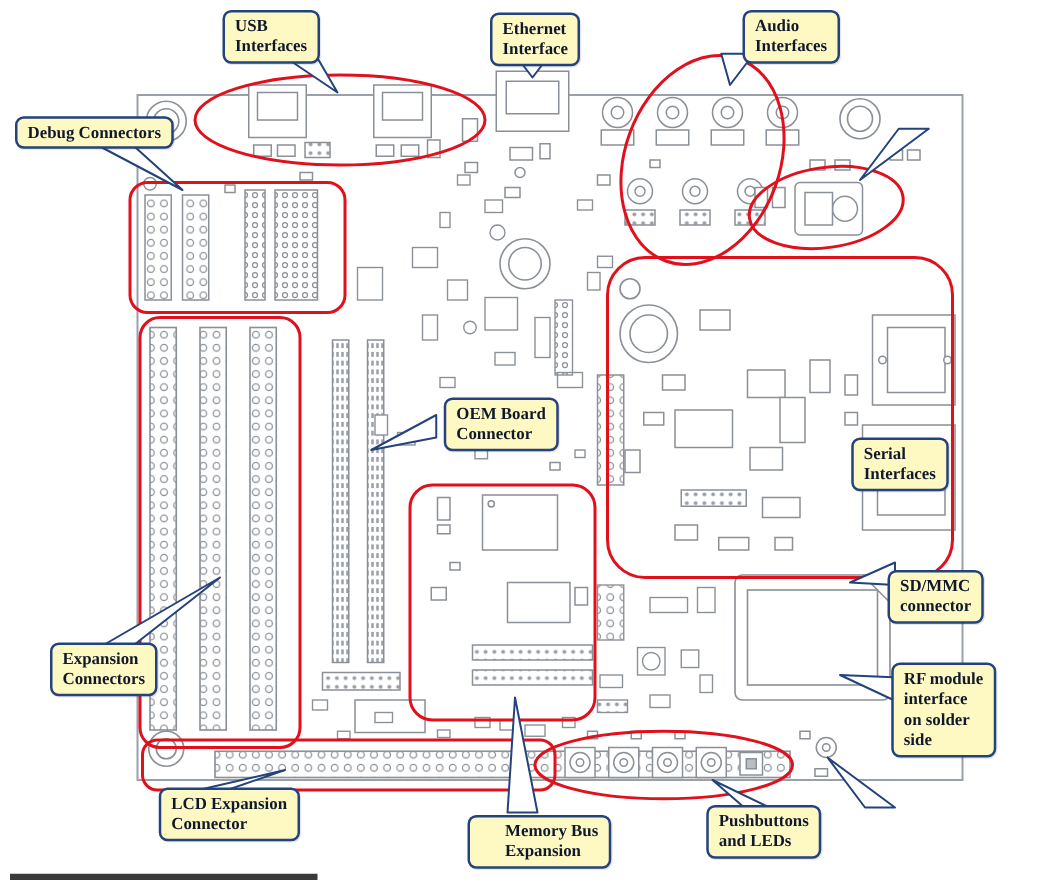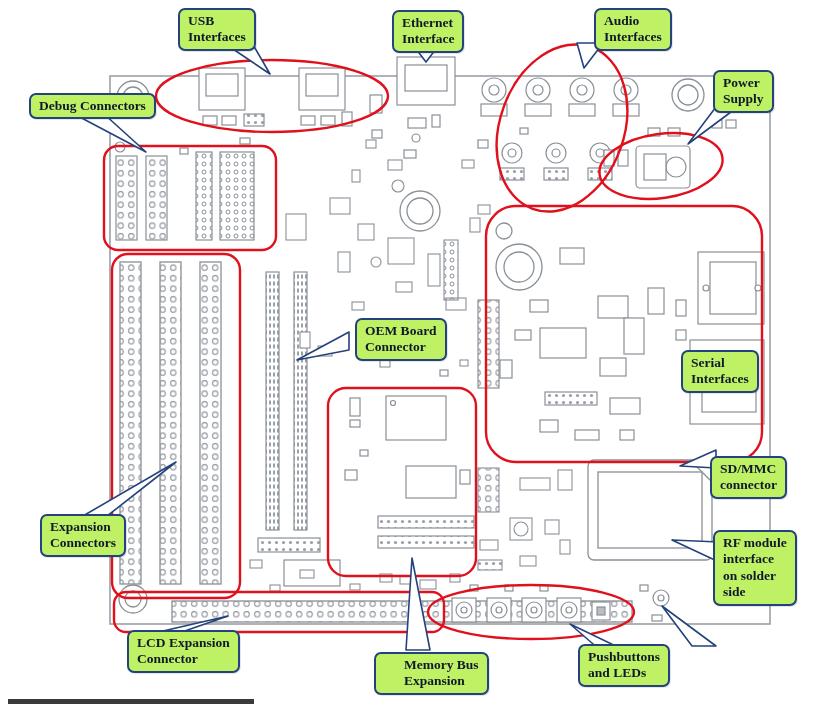--- a/index.html
+++ b/index.html
@@ -2,39 +2,39 @@
 <html><head>
 <meta charset="utf-8">
 <style>
   html,body{margin:0;padding:0;background:#fff;}
   .stage{
     position:relative;width:839px;height:707px;background:#ffffff;
     font-family:"Liberation Serif",serif;overflow:hidden;
   }
   .stage svg{position:absolute;left:0;top:0;z-index:1;}
   .callout{
-    position:absolute;z-index:3;background:#bef264;
+    position:absolute;z-index:3;background:#fef9c3;
     border:2px solid #24427c;border-radius:7px;
     padding:3px 8px;font-weight:bold;font-size:13.5px;line-height:1.22;
     color:#10182b;white-space:pre-line;text-align:left;
     box-shadow:1px 1px 0 rgba(30,50,90,.12);
   }
   .c-usb{left:178px;top:8px;}
   .c-eth{left:392px;top:10px;}
   .c-audio{left:594px;top:8px;}
   .c-power{left:713px;top:70px;}
-  .c-debug{left:12px;top:93px;margin-left:17px;}
+  .c-debug{left:12px;top:93px;}
   .c-oem{left:343px;top:318px;margin-left:12px;}
   .c-serial{left:681px;top:350px;}
   .c-sdmmc{left:710px;top:456px;}
   .c-rf{left:713px;top:530px;}
   .c-exp{left:40px;top:514px;}
   .c-lcd{left:84px;top:630px;margin-left:43px;}
   .c-mem{left:374px;top:652px;padding-left:28px;}
-  .c-push{left:578px;top:644px;}
+  .c-push{left:565px;top:644px;}
   .c-reset{left:680px;top:640px;}
 </style>
 </head>
 <body>
 
 <div class="stage">
 
 <svg width="839" height="707" viewBox="0 0 839 707">
   <defs>
     <pattern id="holes" width="10.5" height="10.5" patternUnits="userSpaceOnUse">
@@ -310,22 +310,20 @@
 
   <rect x="8" y="699" width="246" height="5" fill="#3a3a3a"></rect>
 </svg>
 
 <div class="callout c-usb">USB
 Interfaces</div>
 <div class="callout c-eth">Ethernet
 Interface</div>
 <div class="callout c-audio">Audio
 Interfaces</div>
-<div class="callout c-power">Power
-Supply</div>
 <div class="callout c-debug">Debug Connectors</div>
 <div class="callout c-oem">OEM Board
 Connector</div>
 <div class="callout c-serial">Serial
 Interfaces</div>
 <div class="callout c-sdmmc">SD/MMC
 connector</div>
 <div class="callout c-rf">RF module
 interface
 on solder

